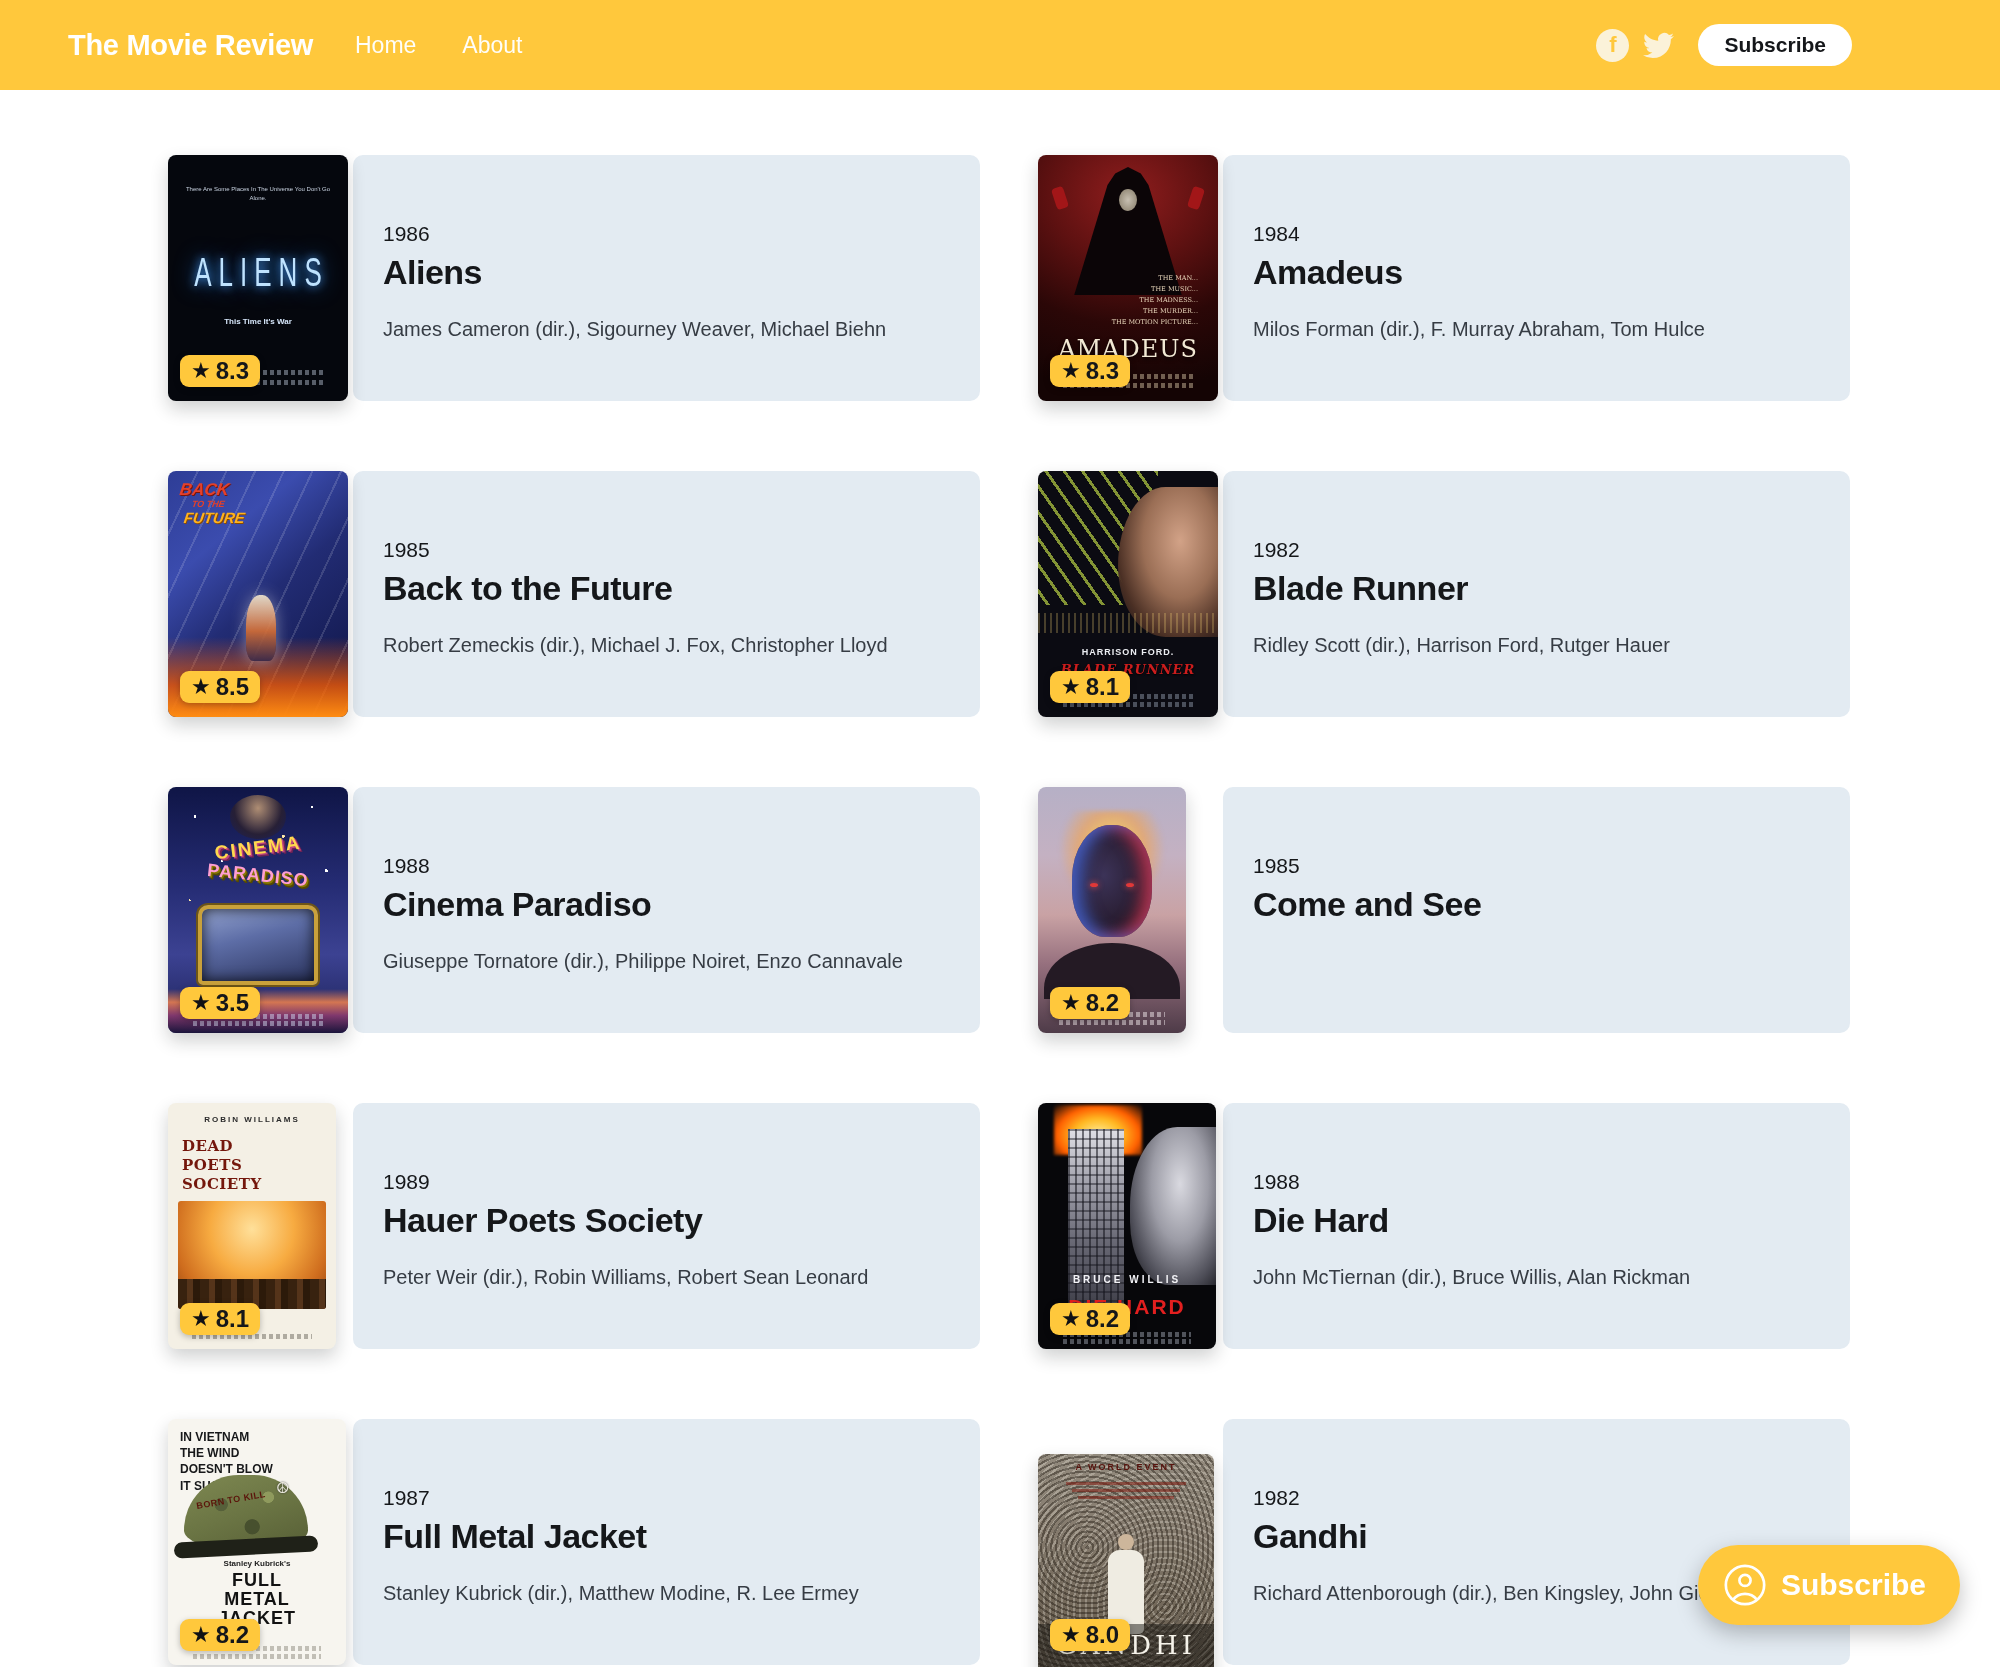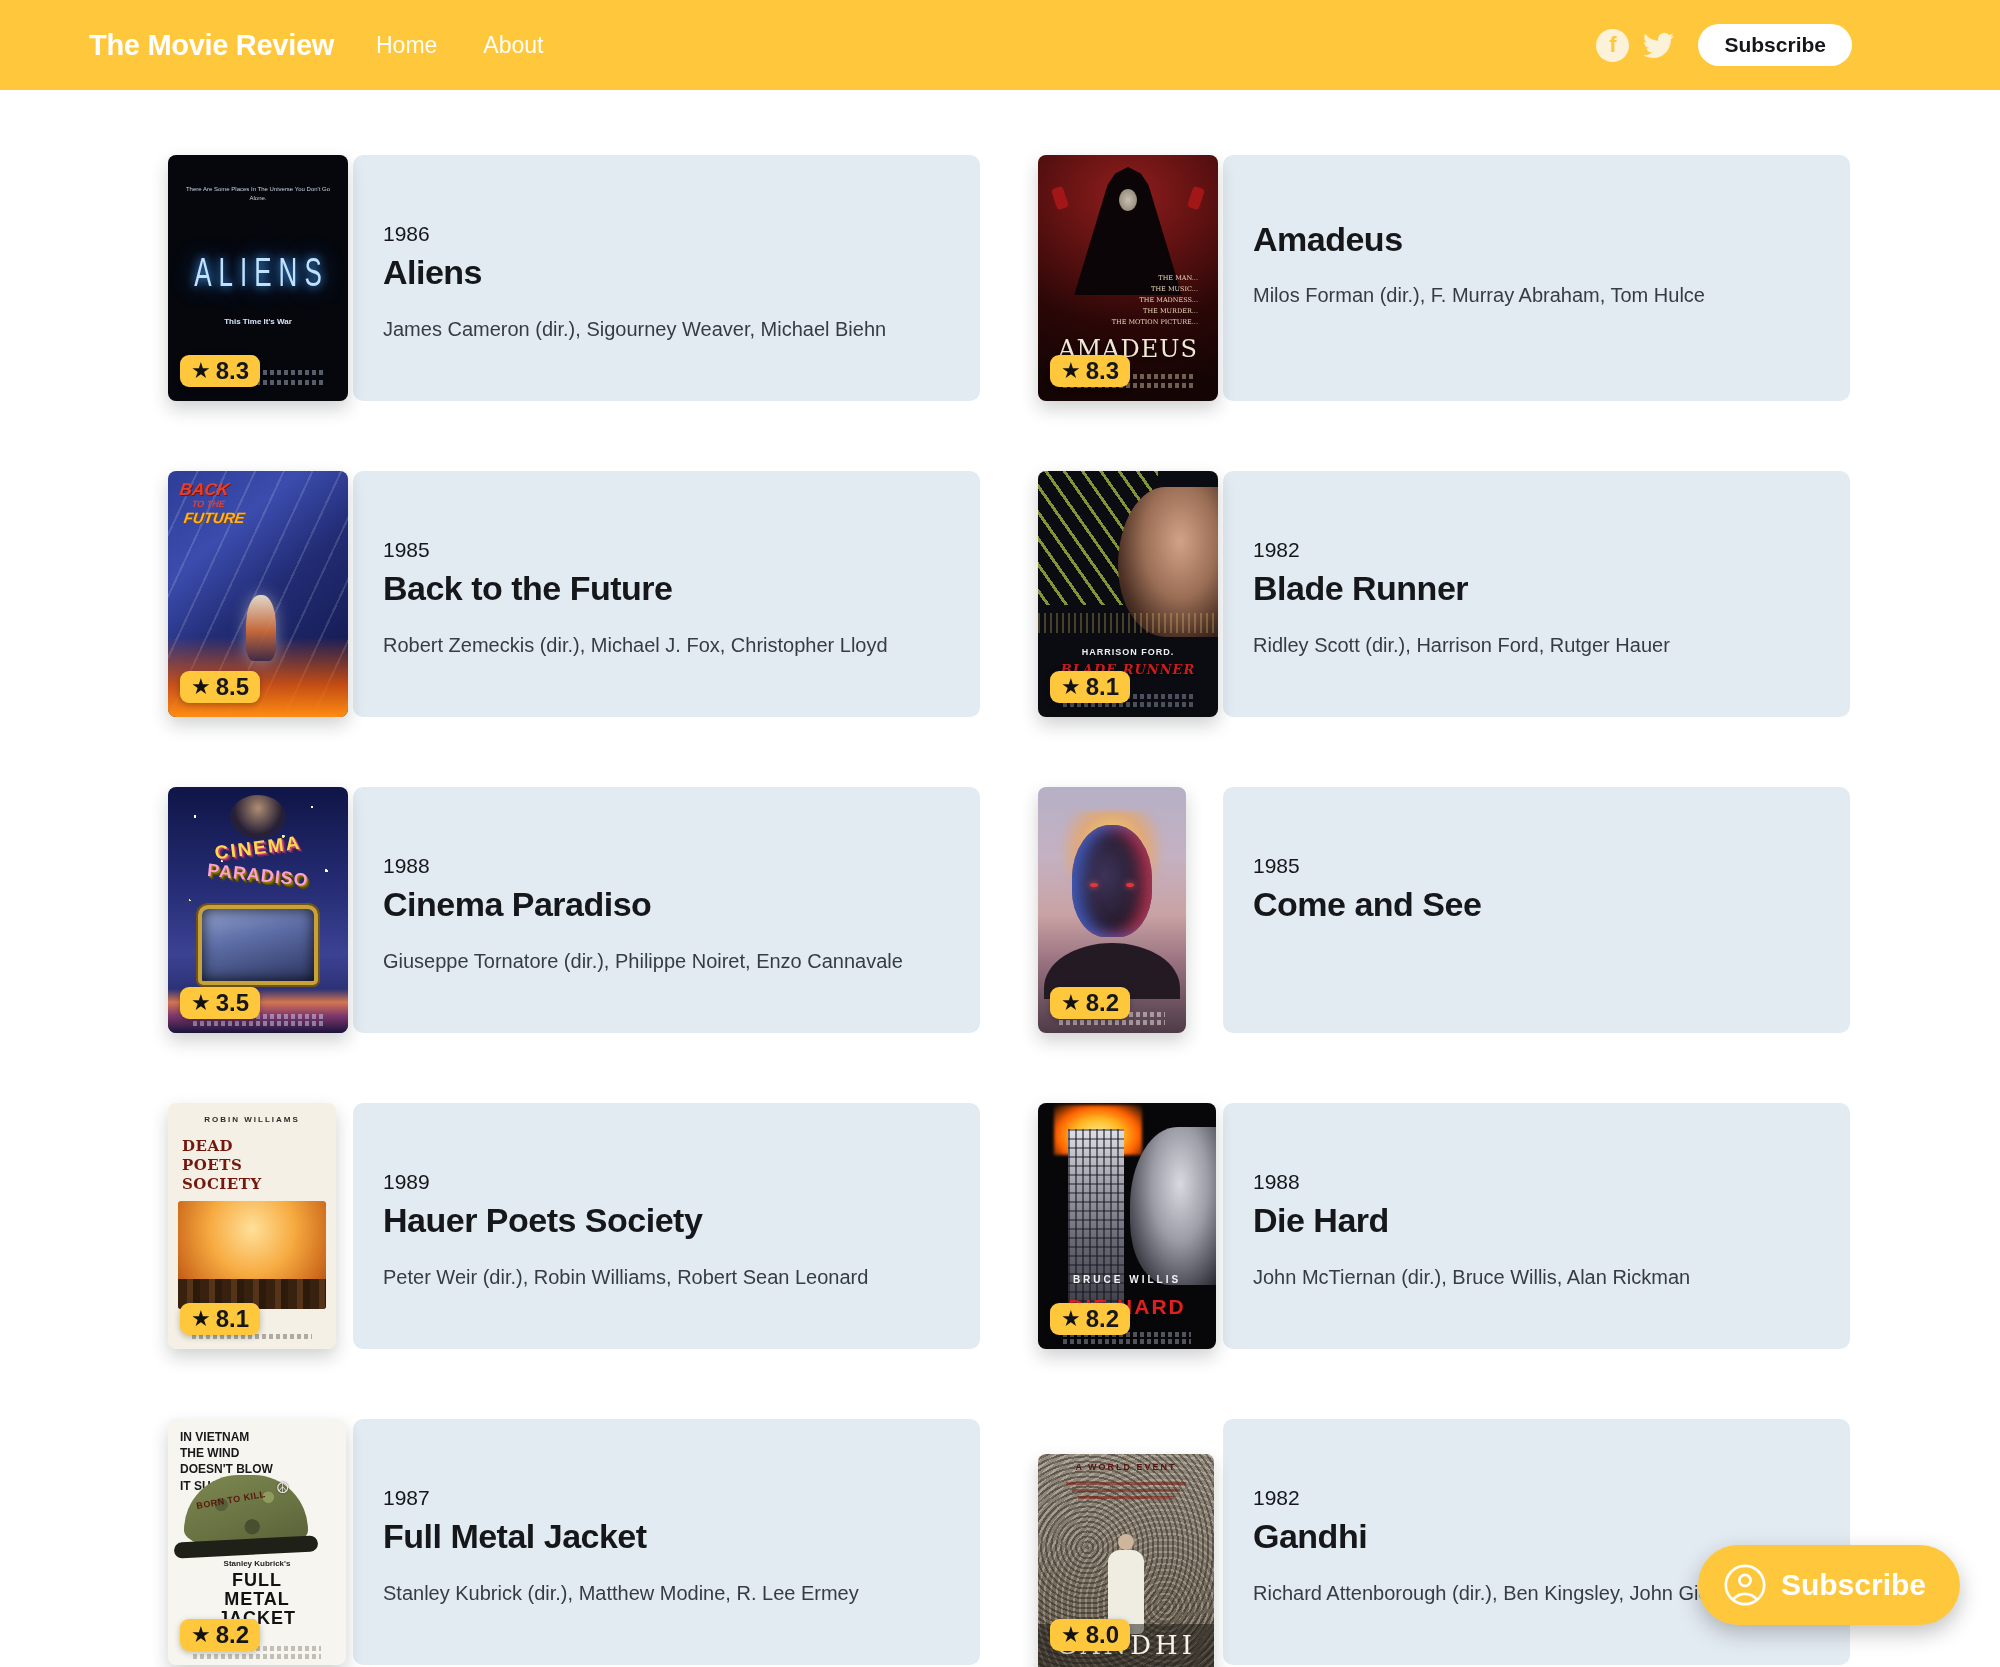--- a/index.html
+++ b/index.html
@@ -10,21 +10,21 @@
     --cream:#fbf2d9;
   }
   *{box-sizing:border-box;}
   html,body{margin:0;padding:0;}
   body{
     width:2000px;height:1667px;overflow:hidden;background:#fff;
     font-family:"Liberation Sans","DejaVu Sans",sans-serif;color:var(--ink);
   }
 
   
-  header{height:90px;background:var(--yellow);display:flex;align-items:center;padding:0 148px 0 89px;}
+  header{height:90px;background:var(--yellow);display:flex;align-items:center;padding:0 148px 0 68px;}
   .brand{font-size:29px;font-weight:700;color:#fff;letter-spacing:-.3px;cursor:pointer;}
   nav{margin-left:42px;display:flex;gap:46px;}
   nav a{font-size:23px;color:rgba(255,255,255,.97);text-decoration:none;font-weight:400;cursor:pointer;}
   .hspace{flex:1;}
   .fb{width:33px;height:33px;border-radius:50%;background:var(--cream);color:var(--yellow);
       display:flex;align-items:center;justify-content:center;font-weight:800;font-size:22px;cursor:pointer;}
   .tw{width:31px;height:31px;margin-left:14px;fill:var(--cream);cursor:pointer;}
   .pill{margin-left:24px;height:42px;padding:0 26px;border-radius:21px;background:#fff;border:none;
         font-family:inherit;font-size:21px;font-weight:600;color:var(--ink);cursor:pointer;}
 
@@ -240,20 +240,21 @@
         <span class="am-logo">AMADEUS</span>
         <span class="mush" style="bottom:22px;color:#cbb89a"></span>
         <span class="mush" style="bottom:13px;color:#cbb89a"></span>
       </div>
       <div class="badge">
         <span class="st">★</span>
         <span class="rv">8.3</span>
       </div>
     </div>
     <div class="panel">
+      <div class="year">1984</div>
       <h2 class="title">Amadeus</h2>
       <div class="cast">Milos Forman (dir.), F. Murray Abraham, Tom Hulce</div>
     </div>
   </article>
 
   <article class="card">
     <div class="poster">
       <div class="art w180 p-bttf">
         <span class="bf-logo">
           <span class="bf-l1">BACK</span>

